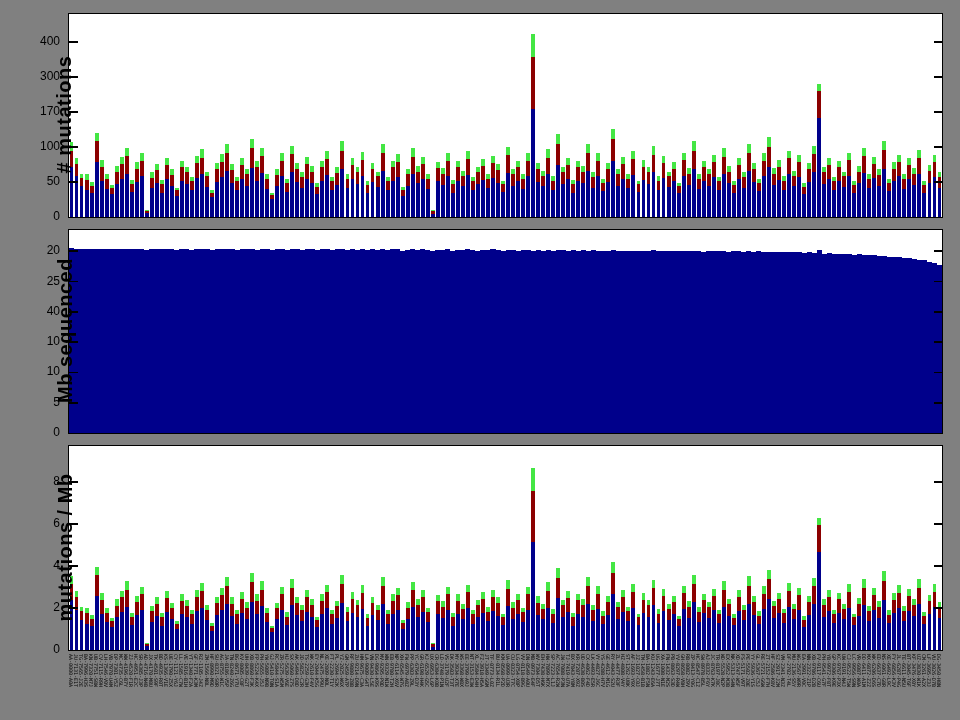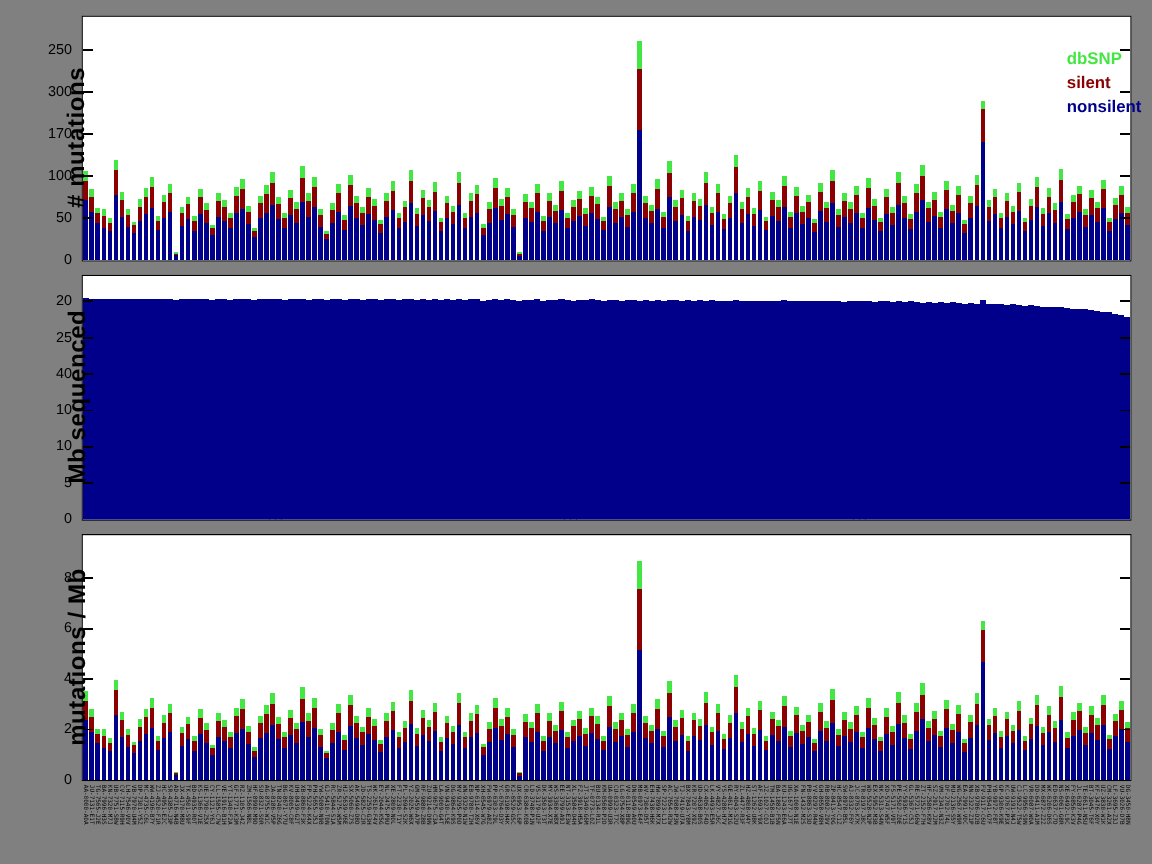--- a/index.html
+++ b/index.html
@@ -554,25 +554,20 @@
           <line x1="0" x2="8.5" y1="133.0" y2="133.0"></line>
           <line x1="864.5" x2="873" y1="133.0" y2="133.0"></line>
           <line x1="0" x2="8.5" y1="98.0" y2="98.0"></line>
           <line x1="864.5" x2="873" y1="98.0" y2="98.0"></line>
           <line x1="0" x2="8.5" y1="63.0" y2="63.0"></line>
           <line x1="864.5" x2="873" y1="63.0" y2="63.0"></line>
           <line x1="0" x2="8.5" y1="28.0" y2="28.0"></line>
           <line x1="864.5" x2="873" y1="28.0" y2="28.0"></line>
         </g>
       </svg>
-    <div class="legend">
-      <div style="color: rgb(68, 230, 68);">dbSNP</div>
-      <div style="color: rgb(139, 0, 0);">silent</div>
-      <div style="color: rgb(0, 0, 139);">nonsilent</div>
-    </div>
   </div>
 
   <div class="panel" style="top:229px;height:203px;">
     <svg width="873" height="203" viewBox="0 0 873 203" shape-rendering="crispEdges">
         <g>
           <rect x="0.00" y="18.18" width="5.067241379310345" height="184.82" fill="#00008b"></rect>
           <rect x="5.02" y="18.79" width="5.067241379310345" height="184.21" fill="#00008b"></rect>
           <rect x="10.03" y="18.79" width="5.067241379310345" height="184.21" fill="#00008b"></rect>
           <rect x="15.05" y="18.79" width="5.067241379310345" height="184.21" fill="#00008b"></rect>
           <rect x="20.07" y="19.39" width="5.067241379310345" height="183.61" fill="#00008b"></rect>
@@ -1487,21 +1482,21 @@
       <div class="xlab" style="left: 857.9px;">LF-3695-Z3J</div>
       <div class="xlab" style="left: 863px;">VU-3026-D7B</div>
       <div class="xlab" style="left: 868px;">DG-3450-H8N</div>
     </div>
 
 <div class="ytick-label" style="top: 209px;">0</div>
     <div class="ytick-label" style="top: 174px;">50</div>
     <div class="ytick-label" style="top: 139px;">100</div>
     <div class="ytick-label" style="top: 104px;">170</div>
     <div class="ytick-label" style="top: 69px;">300</div>
-    <div class="ytick-label" style="top: 34px;">250</div>
+    <div class="ytick-label" style="top: 34px;">400</div>
     <div class="ytick-label" style="top: 425px;">0</div>
     <div class="ytick-label" style="top: 394.701px;">5</div>
     <div class="ytick-label" style="top: 364.403px;">10</div>
     <div class="ytick-label" style="top: 334.104px;">10</div>
     <div class="ytick-label" style="top: 303.806px;">40</div>
     <div class="ytick-label" style="top: 273.507px;">25</div>
     <div class="ytick-label" style="top: 243.209px;">20</div>
     <div class="ytick-label" style="top: 642px;">0</div>
     <div class="ytick-label" style="top: 599.938px;">2</div>
     <div class="ytick-label" style="top: 557.876px;">4</div>

